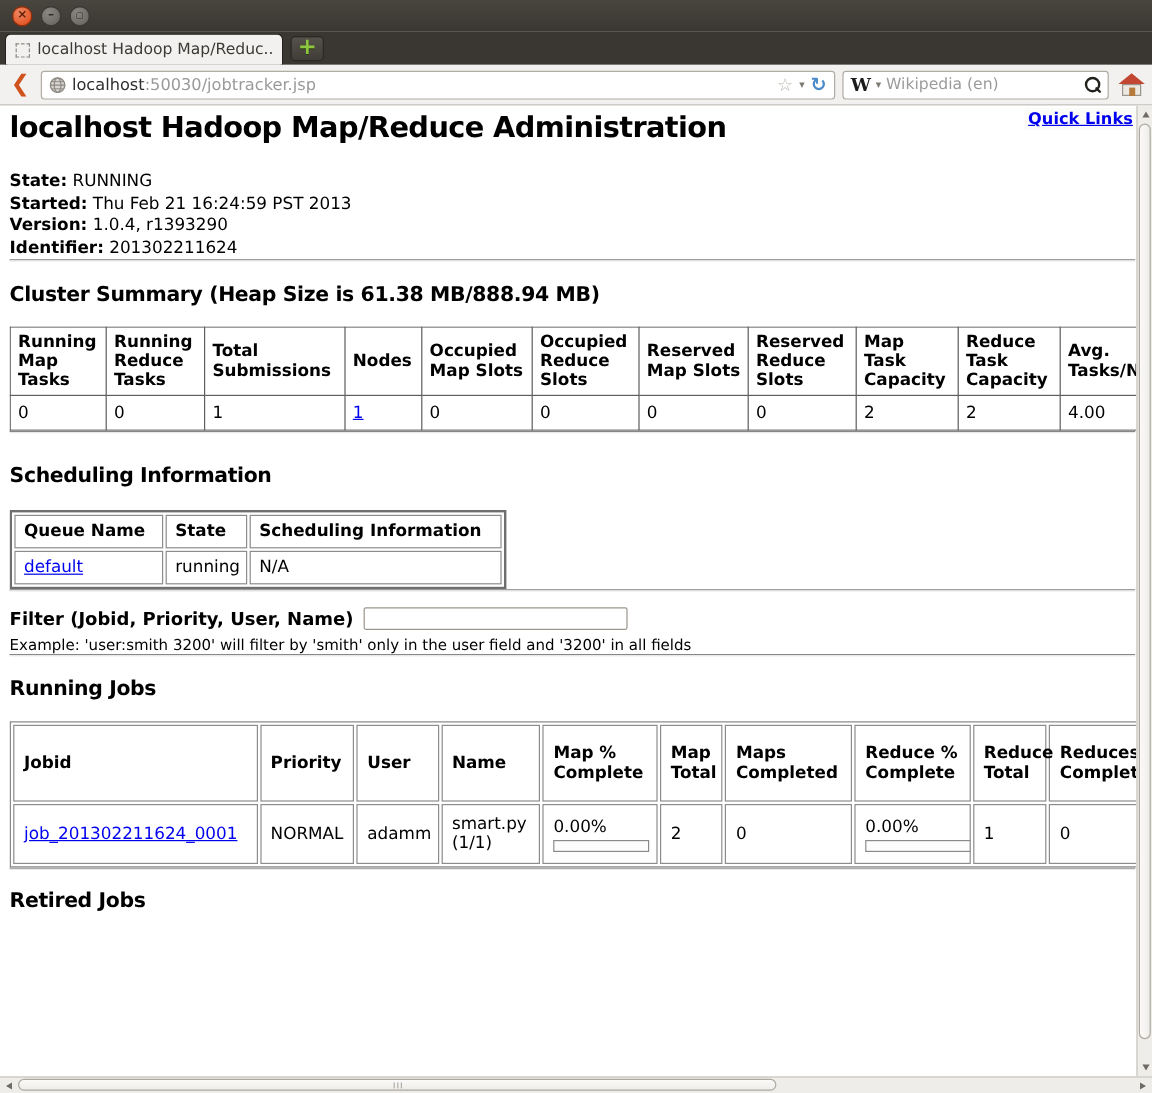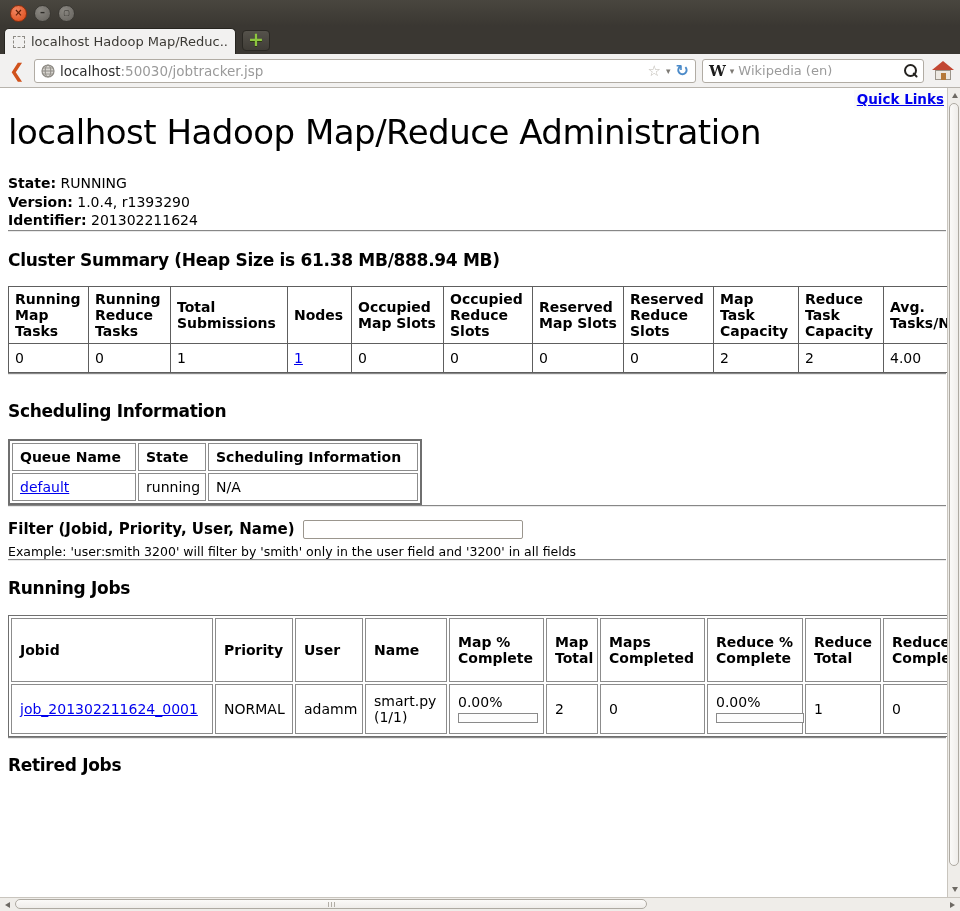--- a/index.html
+++ b/index.html
@@ -69,21 +69,21 @@
   .home-roof { position: absolute; left: 0; top: -1px; width: 0; height: 0; border-left: 11px solid transparent; border-right: 11px solid transparent; border-bottom: 9px solid #c24632; }
   .home-body { position: absolute; left: 3px; top: 8px; width: 16px; height: 10px; background: #ece8e2; border: 1px solid #9b948a; }
   .home-door { position: absolute; left: 9px; top: 11px; width: 5px; height: 7px; background: #b5793a; }
 
   
   .content-wrap { position: relative; height: 809px; background: #fff; }
   .content { position: absolute; left: 0; top: 0; right: 13px; bottom: 0; overflow: hidden; padding-left: 8px; }
 
   .quick-links { position: absolute; top: 2px; right: 0; font-size: 13.5px; font-weight: bold; color: #0000cc; text-decoration: none; cursor: pointer; background: #fbfbfa; padding: 1px 3px; }
 
-  h1.page-title { font-size: 34px; font-weight: normal; color: #000; margin-top: 24px; letter-spacing: -0.5px; }
+  h1.page-title { font-size: 24px; font-weight: bold; color: #000; margin-top: 4px; letter-spacing: -0.5px; }
   .info-block { margin-top: 22px; font-size: 14px; line-height: 18.5px; color: #000; }
   .info-line b { font-weight: bold; }
 
   hr.divider { border: 0; border-top: 1px solid #878787; border-bottom: 1px solid #e9e9e9; margin: 0; margin-right: 1px; }
   .hr1 { margin-top: 14px; }
   .hr2 { margin-top: 20px; }
   .hr3 { margin-top: 11px; }
   .hr4 { margin-top: 8px; }
   .hr5 { margin-top: 10px; }
 
@@ -129,21 +129,21 @@
   
   .jobs-table { margin-top: 17px; }
   .jobs-table table { border: 1px solid #6f6f6f; border-spacing: 2px; table-layout: fixed; width: 966px; }
   .jobs-table th, .jobs-table td { border: 1px solid #8c8c8c; padding: 5px 8px; text-align: left; }
   .jobs-table th { height: 64px; }
   .jobs-table td { height: 50px; }
   .jobs-table th:nth-child(1){width:202px} .jobs-table th:nth-child(2){width:78px}
   .jobs-table th:nth-child(3){width:68px} .jobs-table th:nth-child(4){width:82px}
   .jobs-table th:nth-child(5){width:95px} .jobs-table th:nth-child(6){width:52px}
   .jobs-table th:nth-child(7){width:105px} .jobs-table th:nth-child(8){width:96px}
-  .jobs-table th:nth-child(9){width:76px} .jobs-table th:nth-child(10){width:96px}
+  .jobs-table th:nth-child(9){width:61px} .jobs-table th:nth-child(10){width:96px}
 
   .pbar { width: 80px; height: 10px; border: 1px solid #8a8a8a; background: #fdfdfd; margin-top: 3px; }
   .pbar > div { height: 100%; background: #000; }
 
   
   .vscroll {
     position: absolute; top: 0; right: 0; width: 13px; bottom: 0;
     background: #efede9; border-left: 1px solid #c9c5be;
   }
   .vscroll .sb-btn { position: absolute; left: 1px; width: 11px; height: 13px; display: flex; align-items: center; justify-content: center; cursor: pointer; }
@@ -227,20 +227,21 @@
 </div>
 
 <div class="content-wrap">
   <div class="content">
     <a class="quick-links">Quick Links</a>
 
     <h1 class="page-title">localhost Hadoop Map/Reduce Administration</h1>
 
     <div class="info-block">
       <div class="info-line"><b>State:</b><span> RUNNING</span></div>
+      <div class="info-line"><b>Started:</b><span> Thu Feb 21 16:24:59 PST 2013</span></div>
       <div class="info-line"><b>Version:</b><span> 1.0.4, r1393290</span></div>
       <div class="info-line"><b>Identifier:</b><span> 201302211624</span></div>
     </div>
 
     <hr class="divider hr1">
 
     <h2 class="section-heading h2-cluster">Cluster Summary (Heap Size is 61.38 MB/888.94 MB)</h2>
     <div class="tbl-wrap cluster-table">
         <table>
           <thead>

